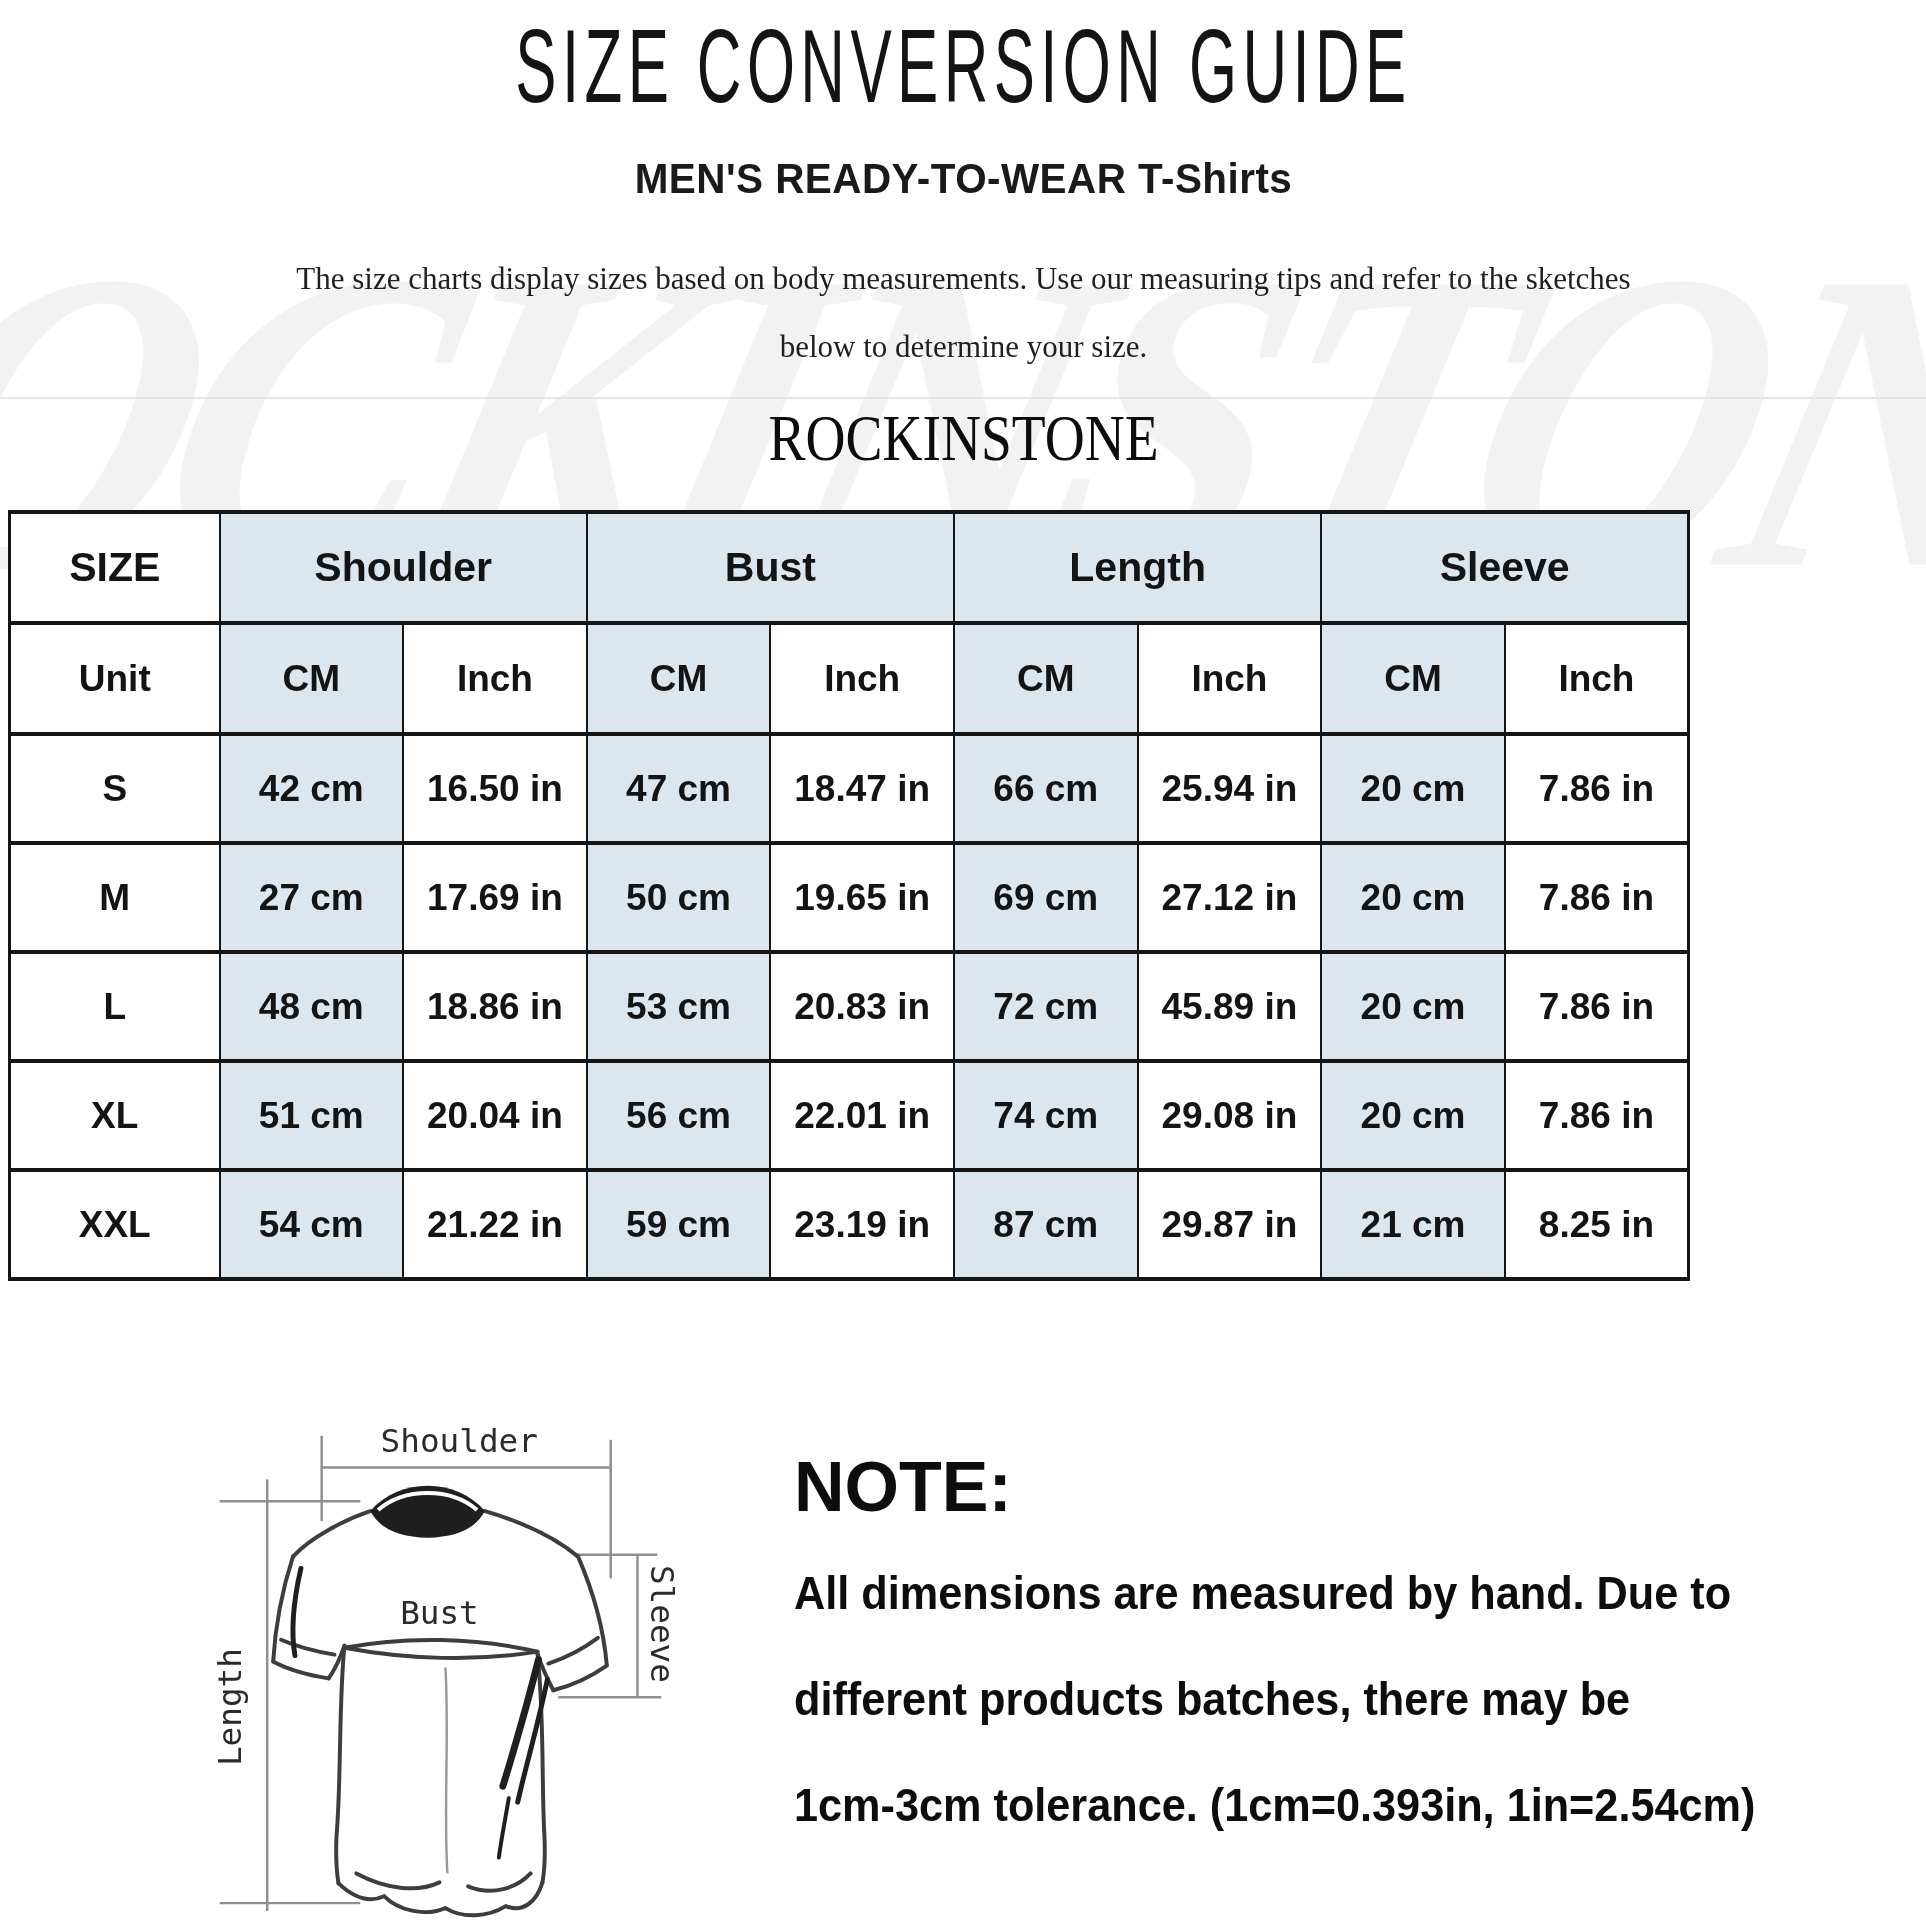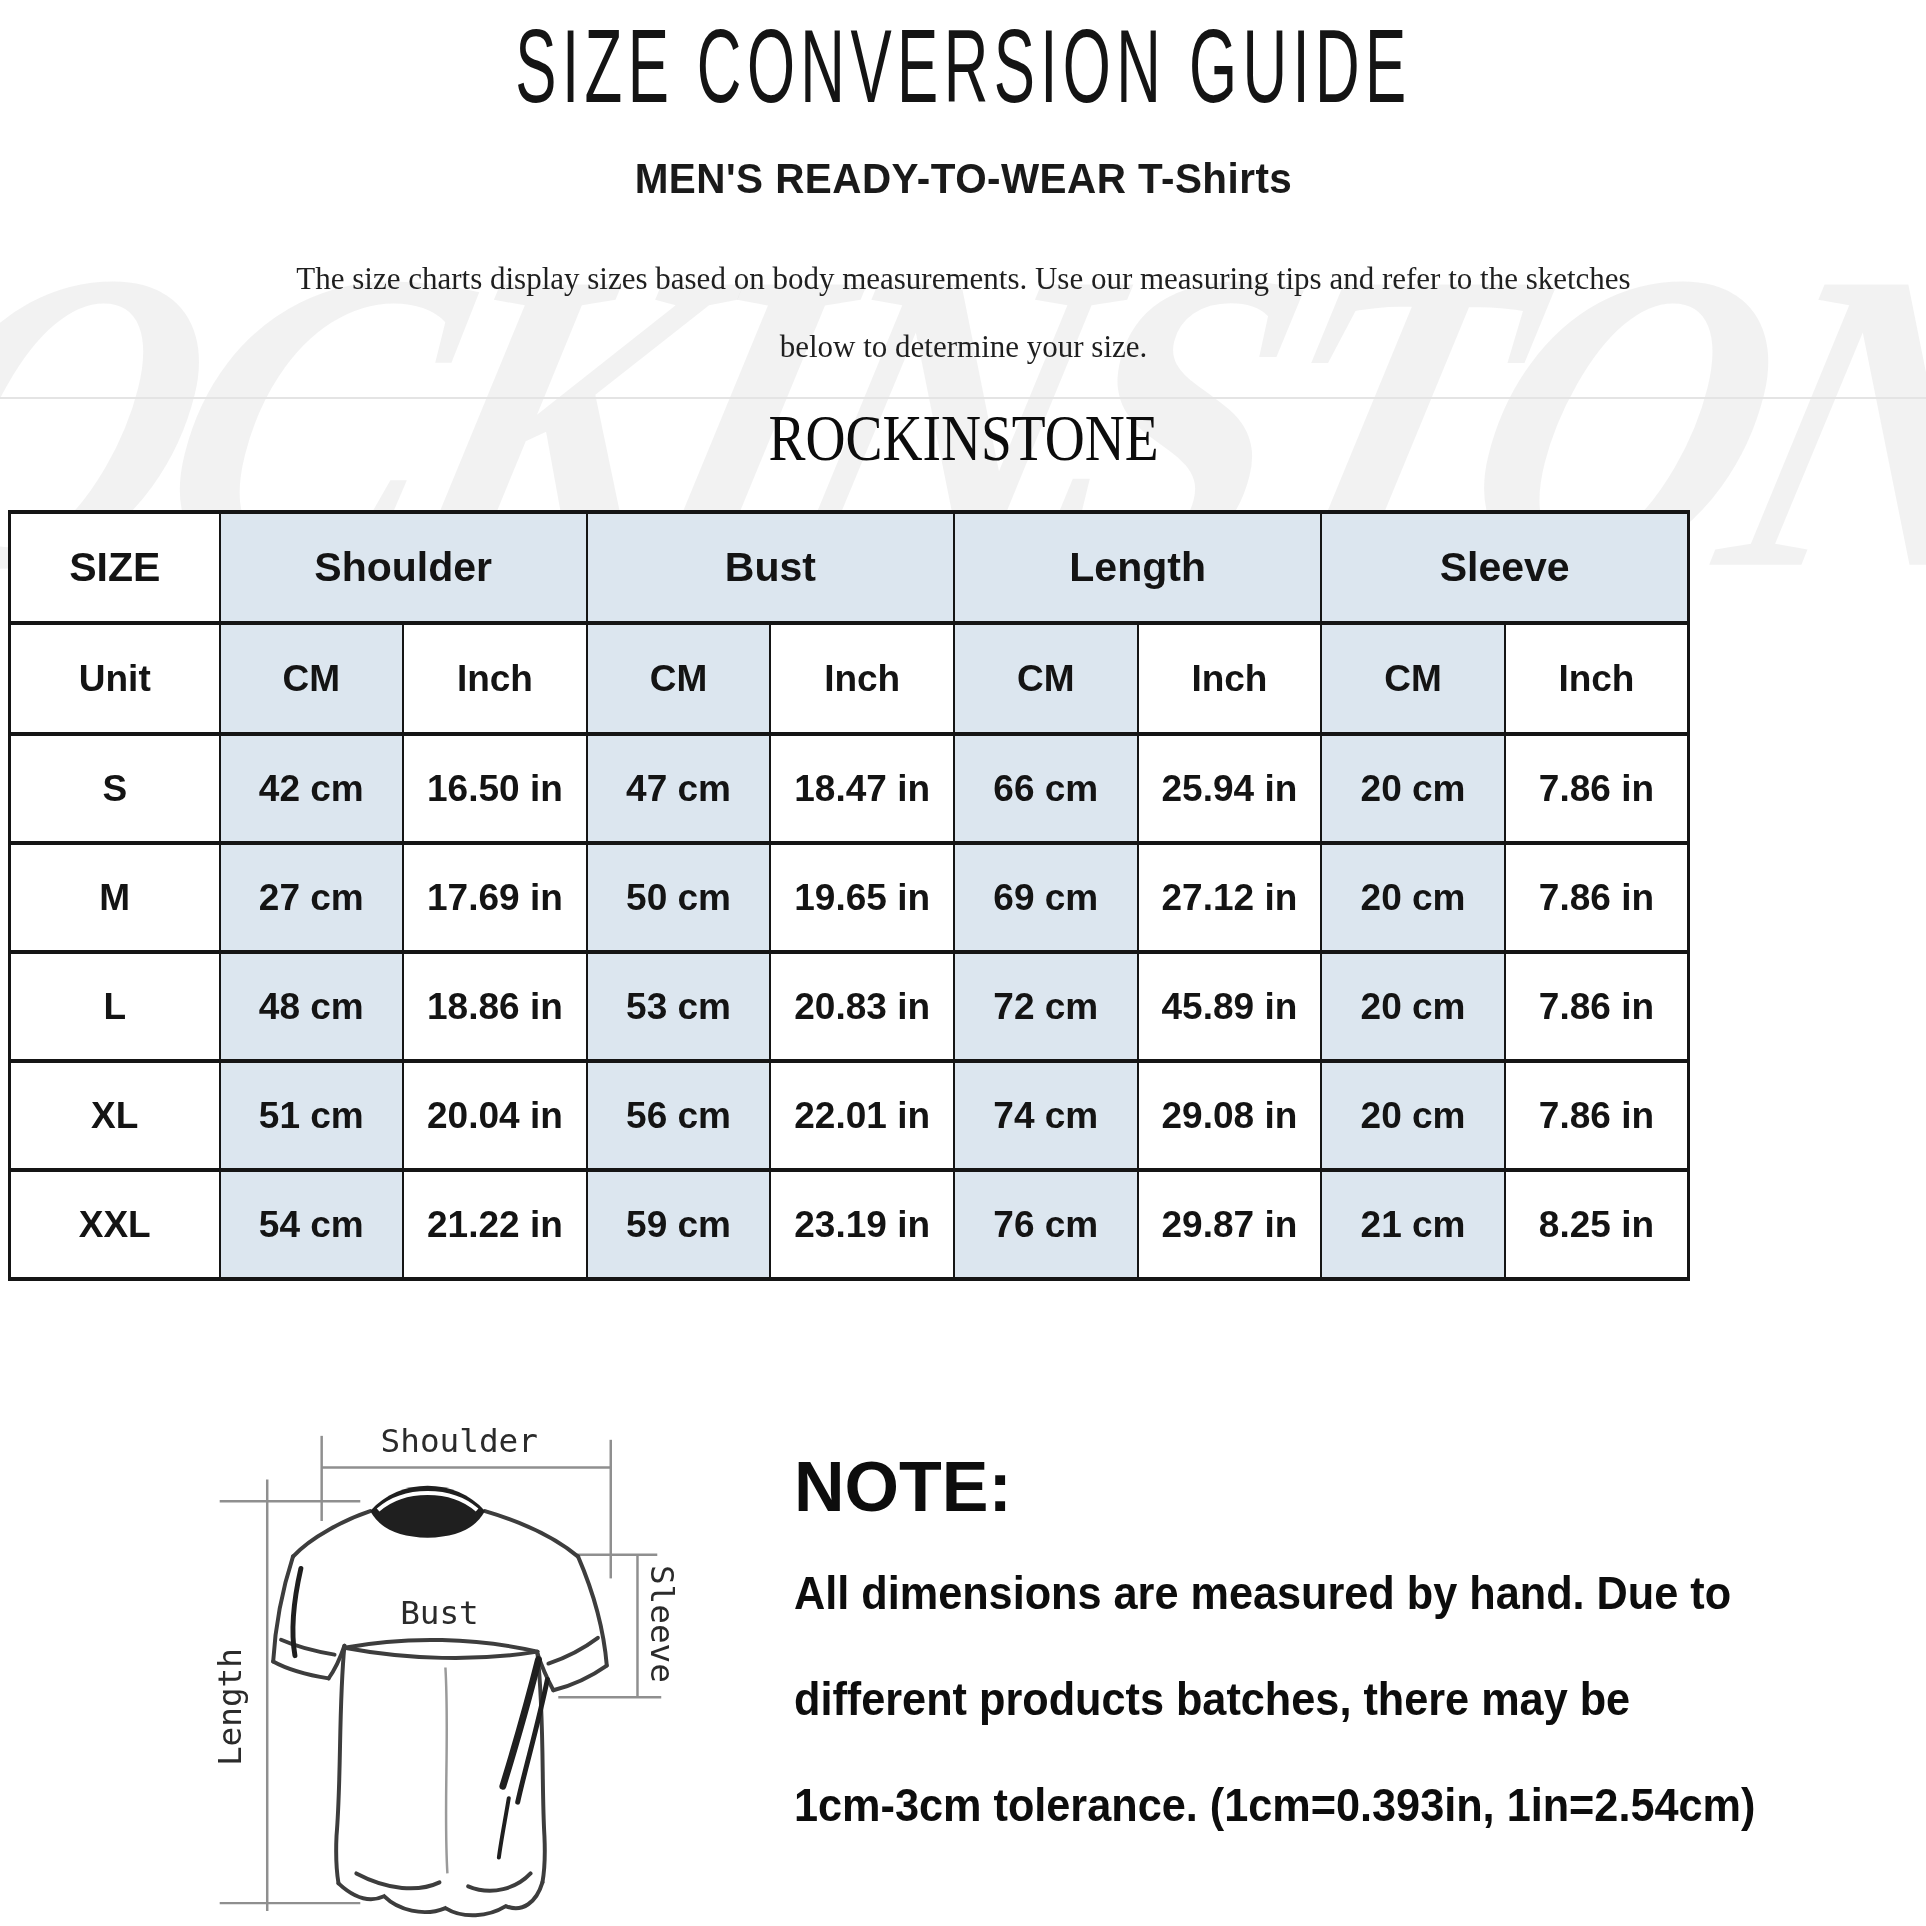--- a/index.html
+++ b/index.html
@@ -143,21 +143,21 @@
         <td class="cell">29.08 in</td>
         <td class="cell blue">20 cm</td>
         <td class="cell">7.86 in</td>
       </tr>
       <tr class="drow">
         <td class="cell">XXL</td>
         <td class="cell blue">54 cm</td>
         <td class="cell">21.22 in</td>
         <td class="cell blue">59 cm</td>
         <td class="cell">23.19 in</td>
-        <td class="cell blue">76 cm</td>
+        <td class="cell blue">87 cm</td>
         <td class="cell">29.87 in</td>
         <td class="cell blue">21 cm</td>
         <td class="cell">8.25 in</td>
       </tr>
     </tbody>
   </table>
 
   <svg class="sketch" width="594" height="517" viewBox="0 0 600 522">
 
     <g stroke="#8f8f8f" stroke-width="2.5" fill="none">

